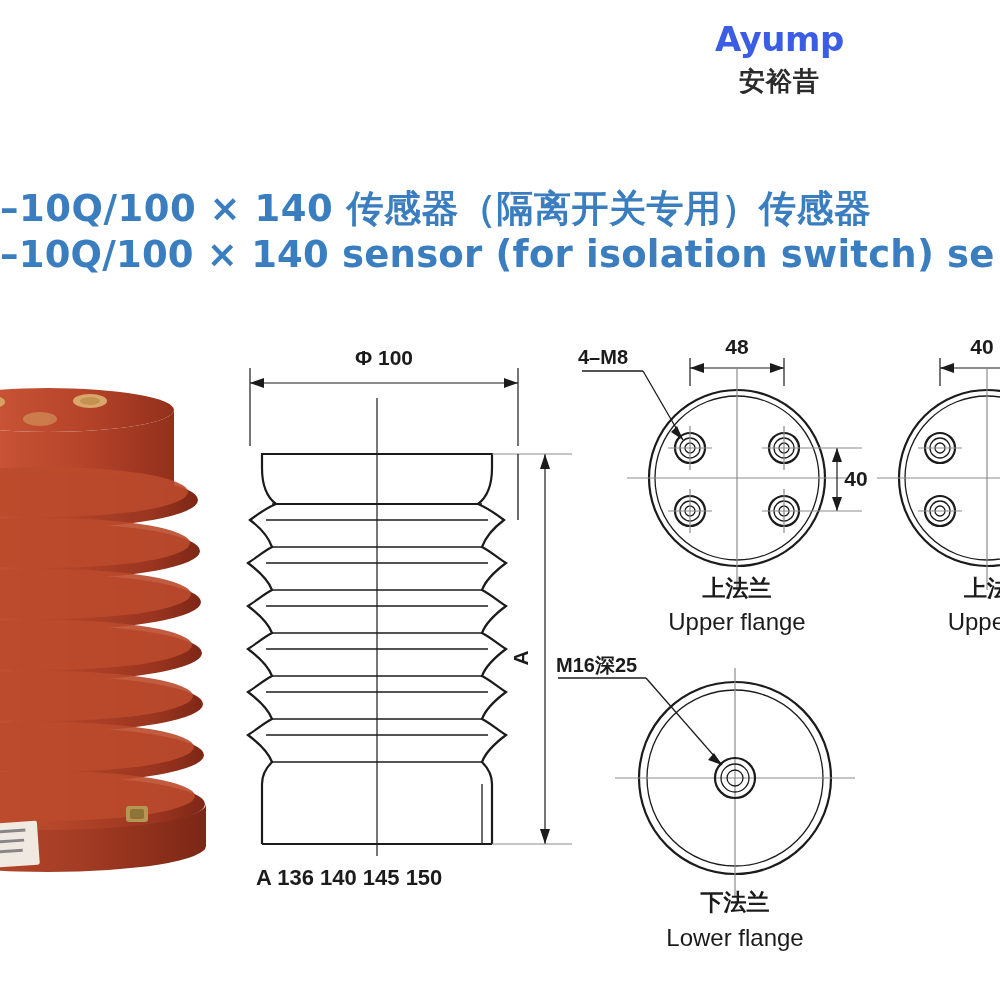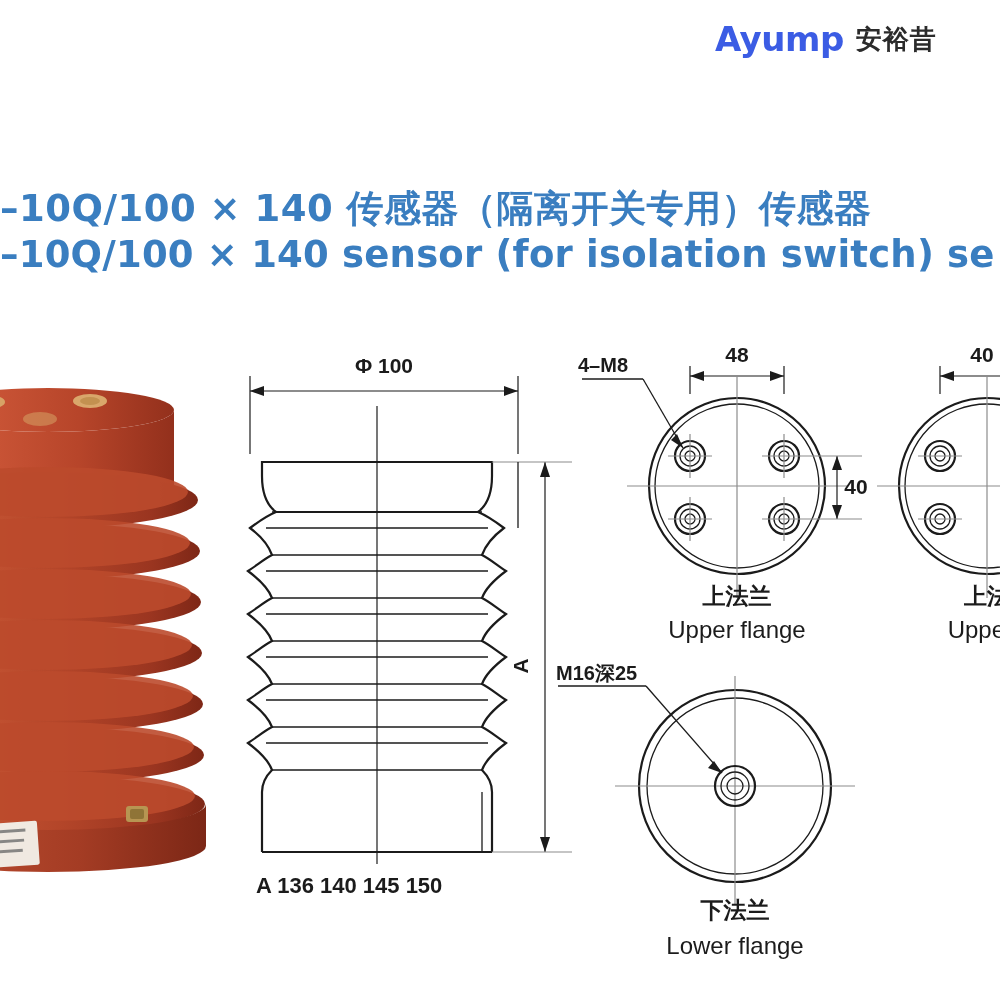--- a/index.html
+++ b/index.html
@@ -7,21 +7,21 @@
     width:1000px; height:1000px;
     background:#ffffff;
     font-family:"Liberation Sans", sans-serif;
     overflow:hidden;
   }
   #page { position:relative; width:1000px; height:1000px; background:#fff; }
 
   
   .brand {
     position:absolute; top:22px; left:715px;
-    display:flex; align-items:center; gap:12px;
+    display:flex; align-items:center; gap:12px;flex-direction:column;
   }
   .brand-word {
     font-size:34px; font-weight:700; letter-spacing:-0.5px;
     color:#3b5ce4; line-height:1; font-family:"DejaVu Sans", sans-serif;
   }
   .brand-cn {
     font-size:26px; font-weight:700; color:#2b2b2b;
     letter-spacing:1px; line-height:1; font-family:Liberation Sans, sans-serif;
   }
 
@@ -35,21 +35,21 @@
     white-space:nowrap; font-family:"DejaVu Sans", sans-serif;
   }
   .title-cn { font-size:37px; letter-spacing:0.5px; }
   .title-en { font-size:37px; letter-spacing:0.2px; }
 
   
   .photo { position:absolute; left:-70px; top:388px; width:300px; height:485px; }
   .photo svg { display:block; width:100%; height:100%; }
 
   
-  .drawing { position:absolute; left:0; top:336px; width:1000px; height:640px; }
+  .drawing { position:absolute; left:0; top:328px; width:1000px; height:640px; }
   .drawing svg { display:block; width:1000px; height:640px; }
 
   .lbl { font-family:"Liberation Sans", sans-serif; fill:#1b1b1b; }
   .lbl-dim { font-size:21px; font-weight:700; }
   .lbl-call { font-size:20px; font-weight:700; }
   .lbl-cn { font-size:23px; font-weight:700; font-family:"DejaVu Sans", sans-serif; }
   .lbl-en { font-size:24px; font-weight:400; }
   .lbl-base { font-size:22px; font-weight:700; }
 
   .ln { stroke:#1b1b1b; fill:none; }

